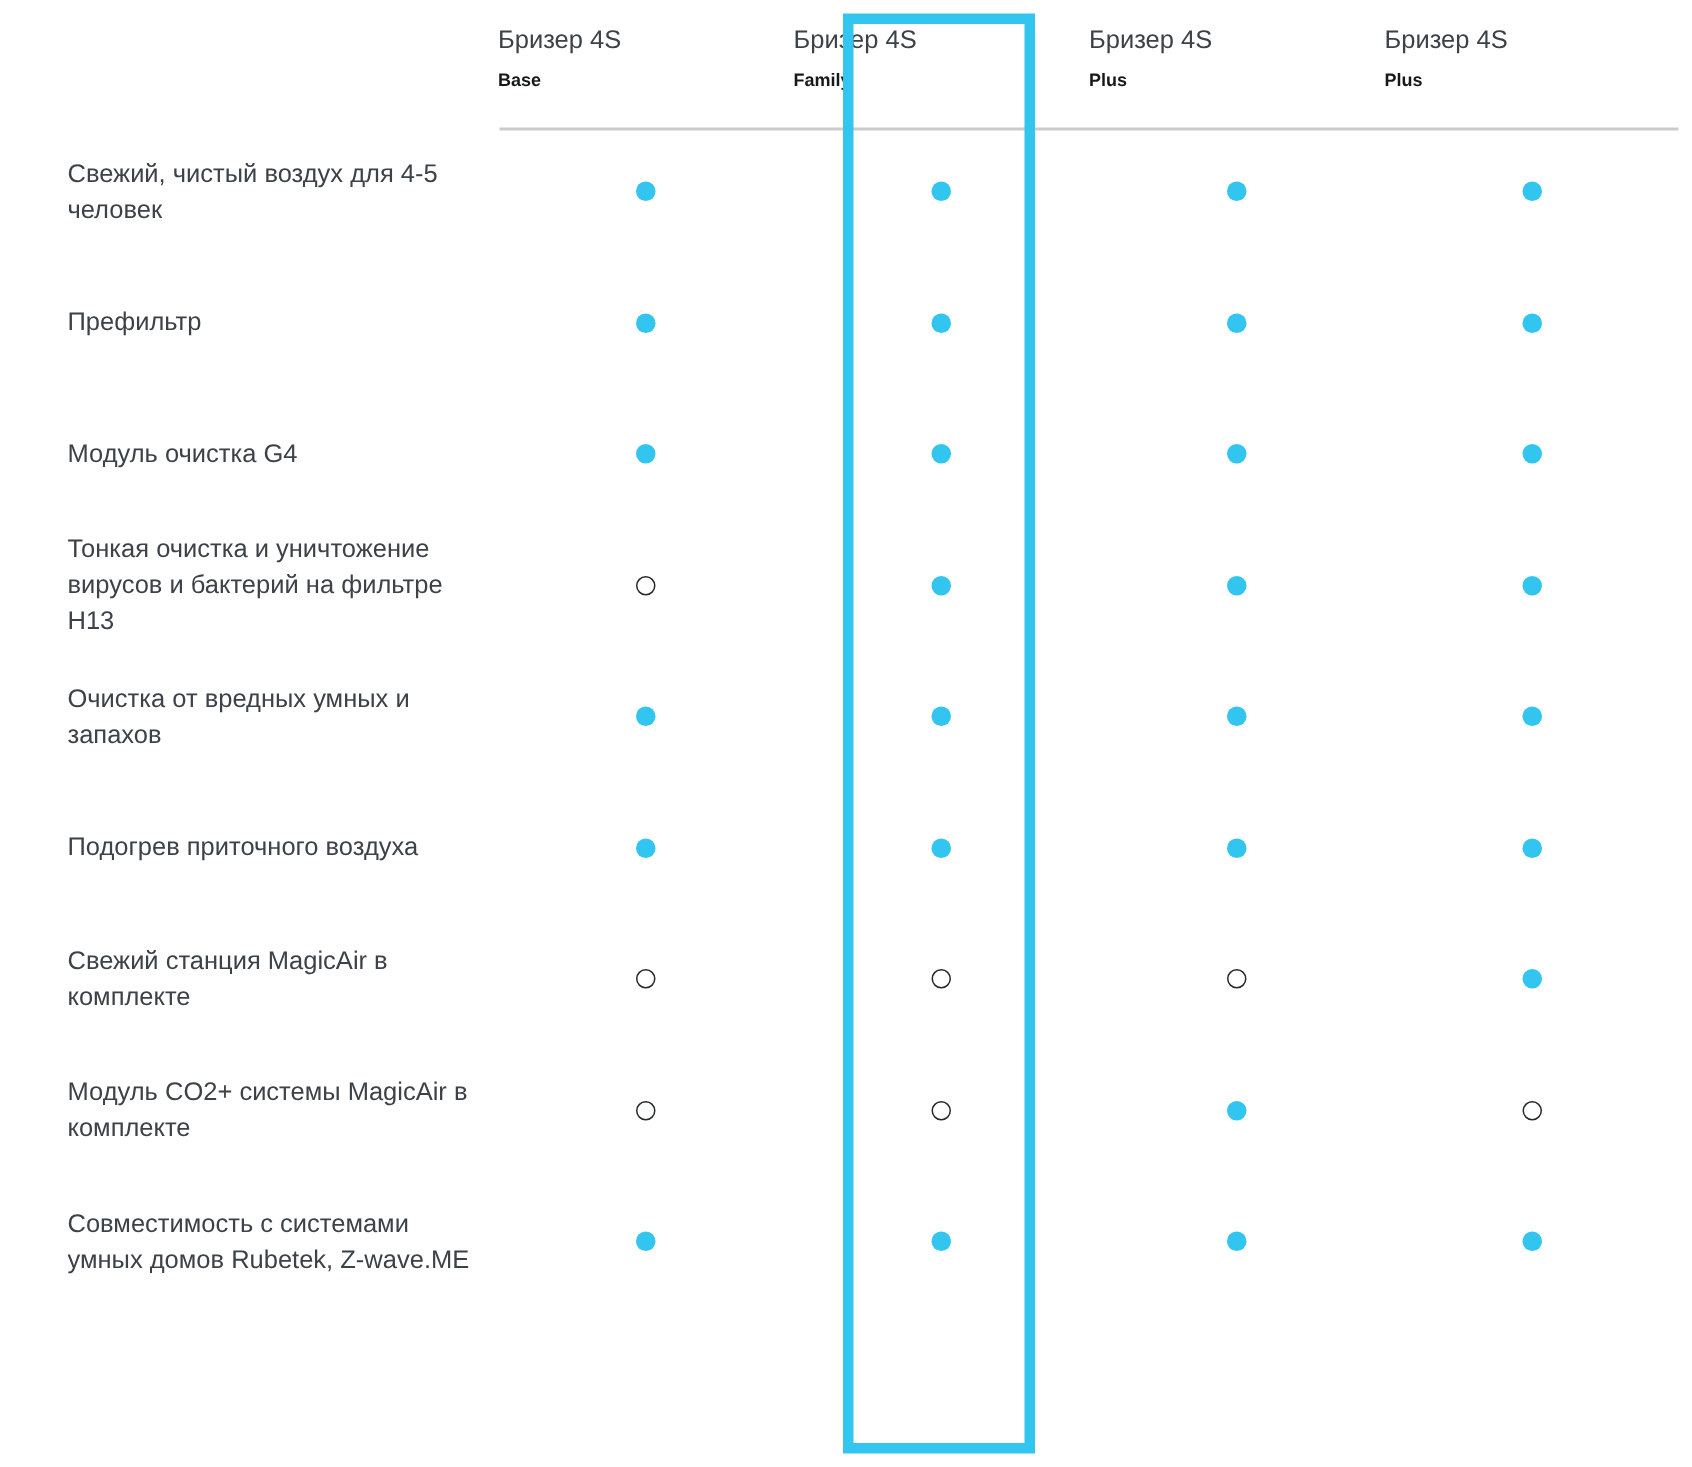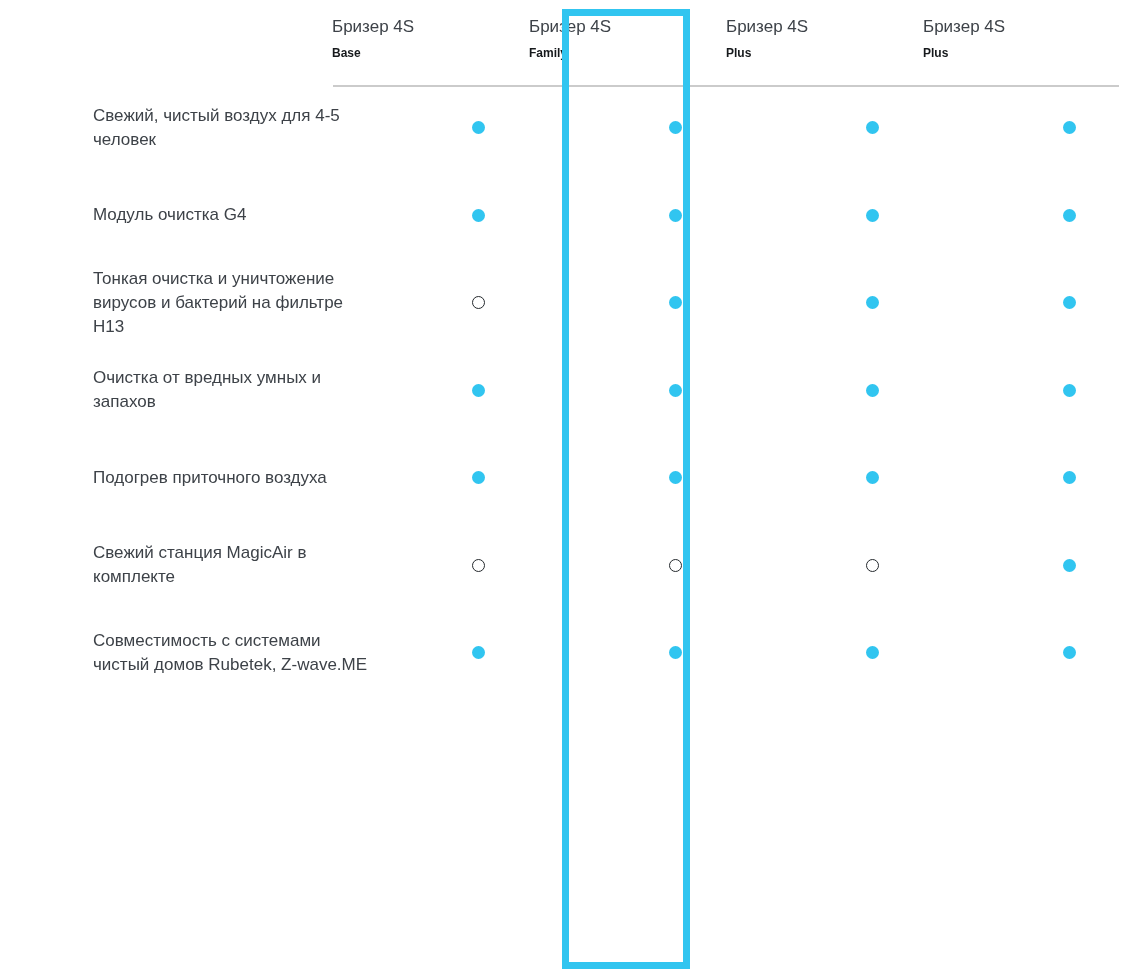--- a/index.html
+++ b/index.html
@@ -18,21 +18,21 @@
   }
   .header-cell { text-align:left; padding-top:17px; }
   .header-cell .product { font-size:17px; color:var(--text); line-height:20px; }
   .header-cell .variant { font-size:12px; font-weight:bold; color:var(--heading); line-height:20px; margin-top:6px; }
 
   .divider {
     position:absolute; top:85px; left:333px; width:786px; height:2px;
     background:var(--divider);
   }
 
-  .rows { position:absolute; top:84px; left:0; width:1120px;padding-left:48px; }
+  .rows { position:absolute; top:84px; left:0; width:1120px; }
   .row {
     display:grid;
     grid-template-columns:332px 197px 197px 197px 197px;
     height:87.5px;
     align-items:center;
   }
   .feature {
     padding-left:45px; padding-right:8px;
     font-size:17px; line-height:24px; color:var(--text);
   }
@@ -81,20 +81,35 @@
           <span class="dot filled"></span>
         </div>
         <div class="cell">
           <span class="dot filled"></span>
         </div>
         <div class="cell">
           <span class="dot filled"></span>
         </div>
       </div>
       <div class="row">
+    <div class="feature">Префильтр</div>
+  <div class="cell">
+          <span class="dot filled"></span>
+        </div>
+        <div class="cell">
+          <span class="dot filled"></span>
+        </div>
+        <div class="cell">
+          <span class="dot filled"></span>
+        </div>
+        <div class="cell">
+          <span class="dot filled"></span>
+        </div>
+      </div>
+      <div class="row">
     <div class="feature">Модуль очистка G4</div>
   <div class="cell">
           <span class="dot filled"></span>
         </div>
         <div class="cell">
           <span class="dot filled"></span>
         </div>
         <div class="cell">
           <span class="dot filled"></span>
         </div>
@@ -156,21 +171,36 @@
           <span class="dot empty"></span>
         </div>
         <div class="cell">
           <span class="dot empty"></span>
         </div>
         <div class="cell">
           <span class="dot filled"></span>
         </div>
       </div>
       <div class="row">
-    <div class="feature">Совместимость с системами чистый домов Rubetek, Z-wave.ME</div>
+    <div class="feature">Модуль CO2+ системы MagicAir в комплекте</div>
+  <div class="cell">
+          <span class="dot empty"></span>
+        </div>
+        <div class="cell">
+          <span class="dot empty"></span>
+        </div>
+        <div class="cell">
+          <span class="dot filled"></span>
+        </div>
+        <div class="cell">
+          <span class="dot empty"></span>
+        </div>
+      </div>
+      <div class="row">
+    <div class="feature">Совместимость с системами умных домов Rubetek, Z-wave.ME</div>
   <div class="cell">
           <span class="dot filled"></span>
         </div>
         <div class="cell">
           <span class="dot filled"></span>
         </div>
         <div class="cell">
           <span class="dot filled"></span>
         </div>
         <div class="cell">

